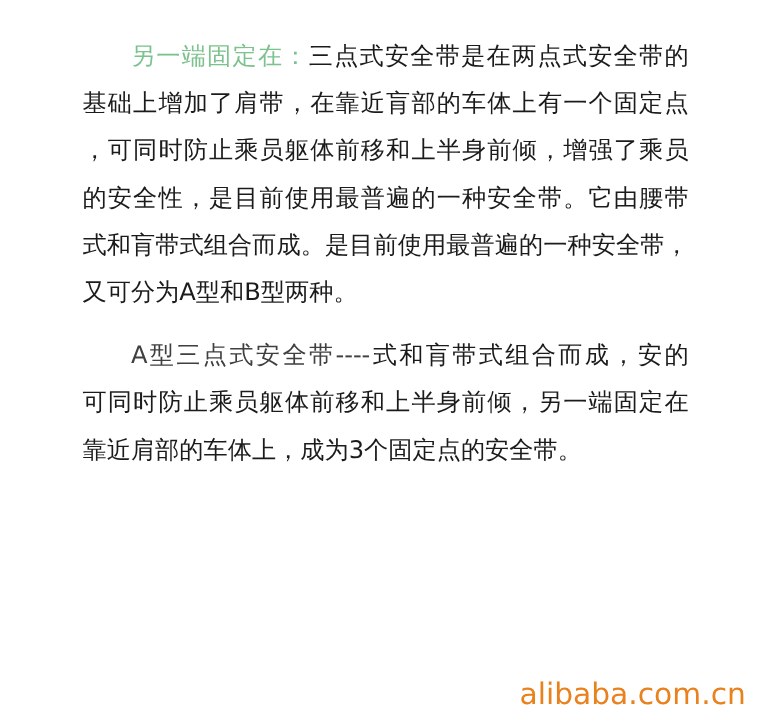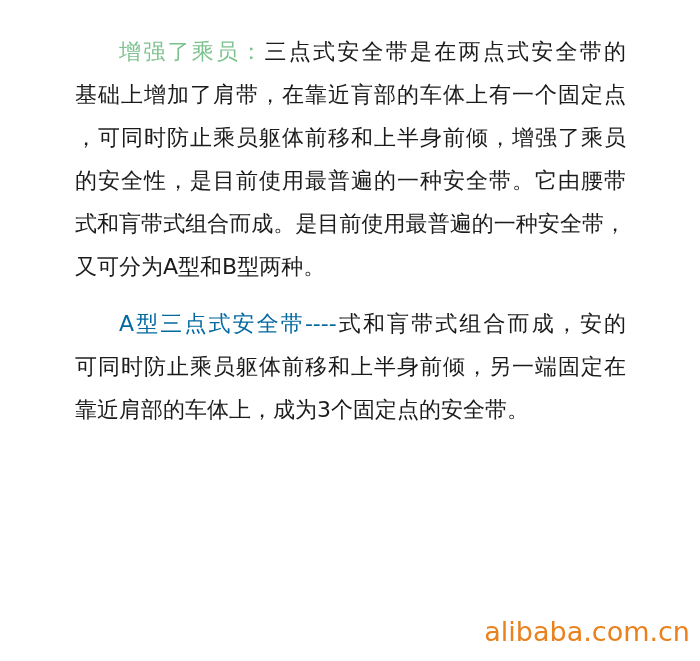--- a/index.html
+++ b/index.html
@@ -34,41 +34,41 @@
     text-align-last: justify;
     height: 43px;
     overflow: hidden;
   }
   .line.first { text-indent: 44px; }
   .line.last {
     text-align: center;
     text-align-last: left;
   }
   .h-green { color: #7cc28e; }
-  .h-pink  { color: #0369a1; }
+  .h-pink  { color: #404040; }
   .watermark {
     position: absolute;
-    right: 10px;
+    right: 22px;
     bottom: 14px;
     font-family: "DejaVu Sans", sans-serif;
     font-size: 27px;
     font-weight: 500;
     color: #e9811d;
     letter-spacing: 0px;
   }
 </style>
 </head>
 <body>
 
 <div class="page">
 
   <div class="doc">
 
     <div class="para">
-      <div class="line first"><span class="h-green">增强了乘员：</span><span>三点式安全带是在两点式安全带的</span></div>
+      <div class="line first"><span class="h-green">另一端固定在：</span><span>三点式安全带是在两点式安全带的</span></div>
       <div class="line">基础上增加了肩带，在靠近肓部的车体上有一个固定点</div>
       <div class="line">，可同时防止乘员躯体前移和上半身前倾，增强了乘员</div>
       <div class="line">的安全性，是目前使用最普遍的一种安全带。它由腰带</div>
       <div class="line">式和肓带式组合而成。是目前使用最普遍的一种安全带，</div>
       <div class="line last">又可分为A型和B型两种。</div>
     </div>
 
     <div class="para para-a">
       <div class="line first"><span class="h-pink">A型三点式安全带----</span><span>式和肓带式组合而成，安的</span></div>
       <div class="line">可同时防止乘员躯体前移和上半身前倾，另一端固定在</div>

